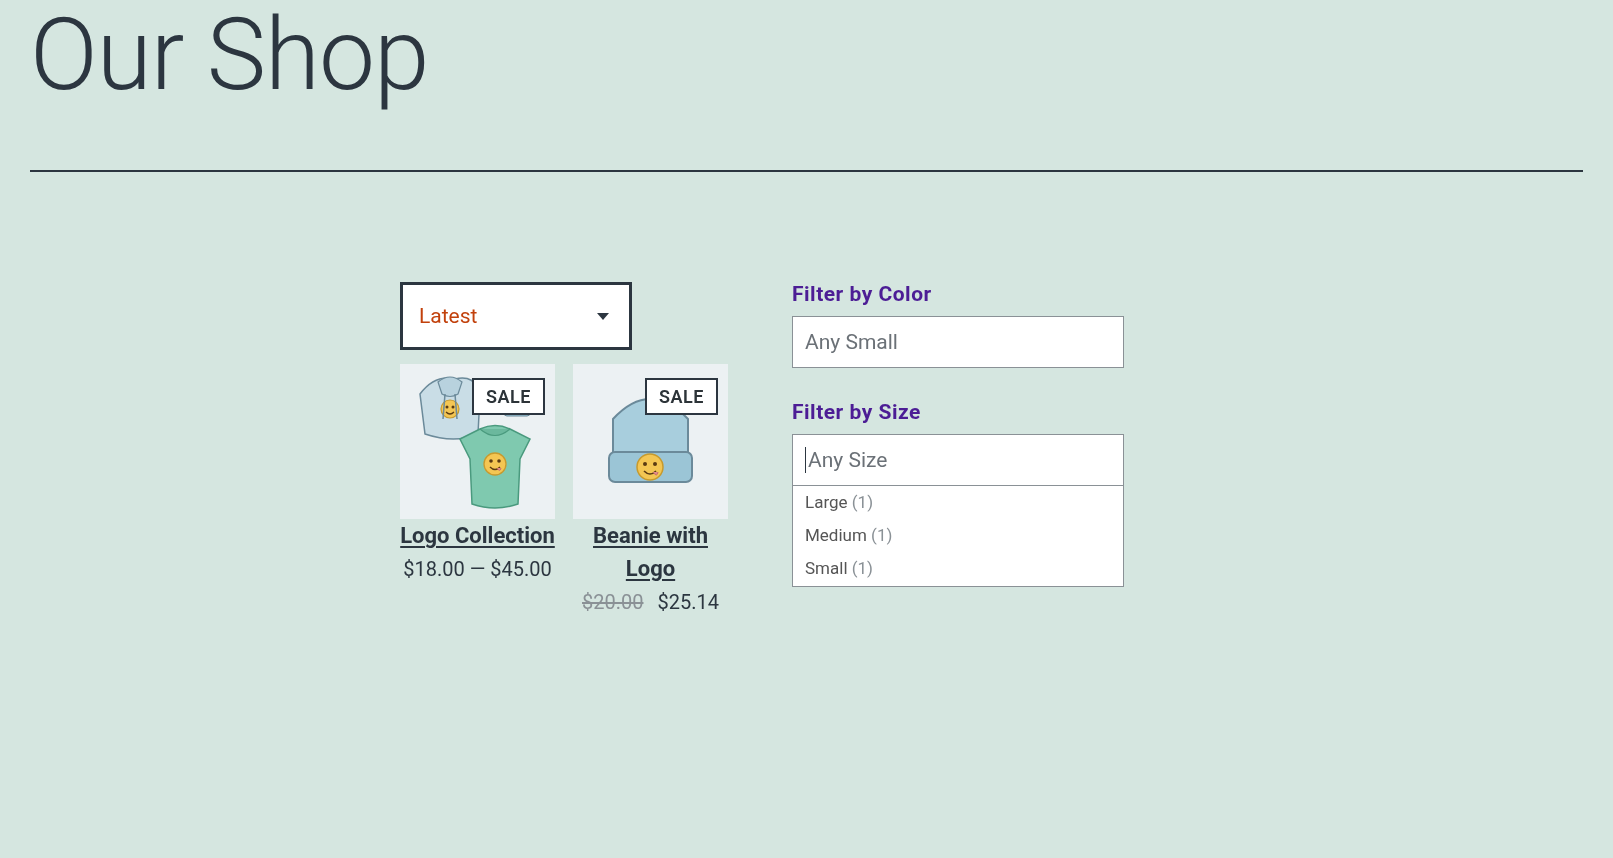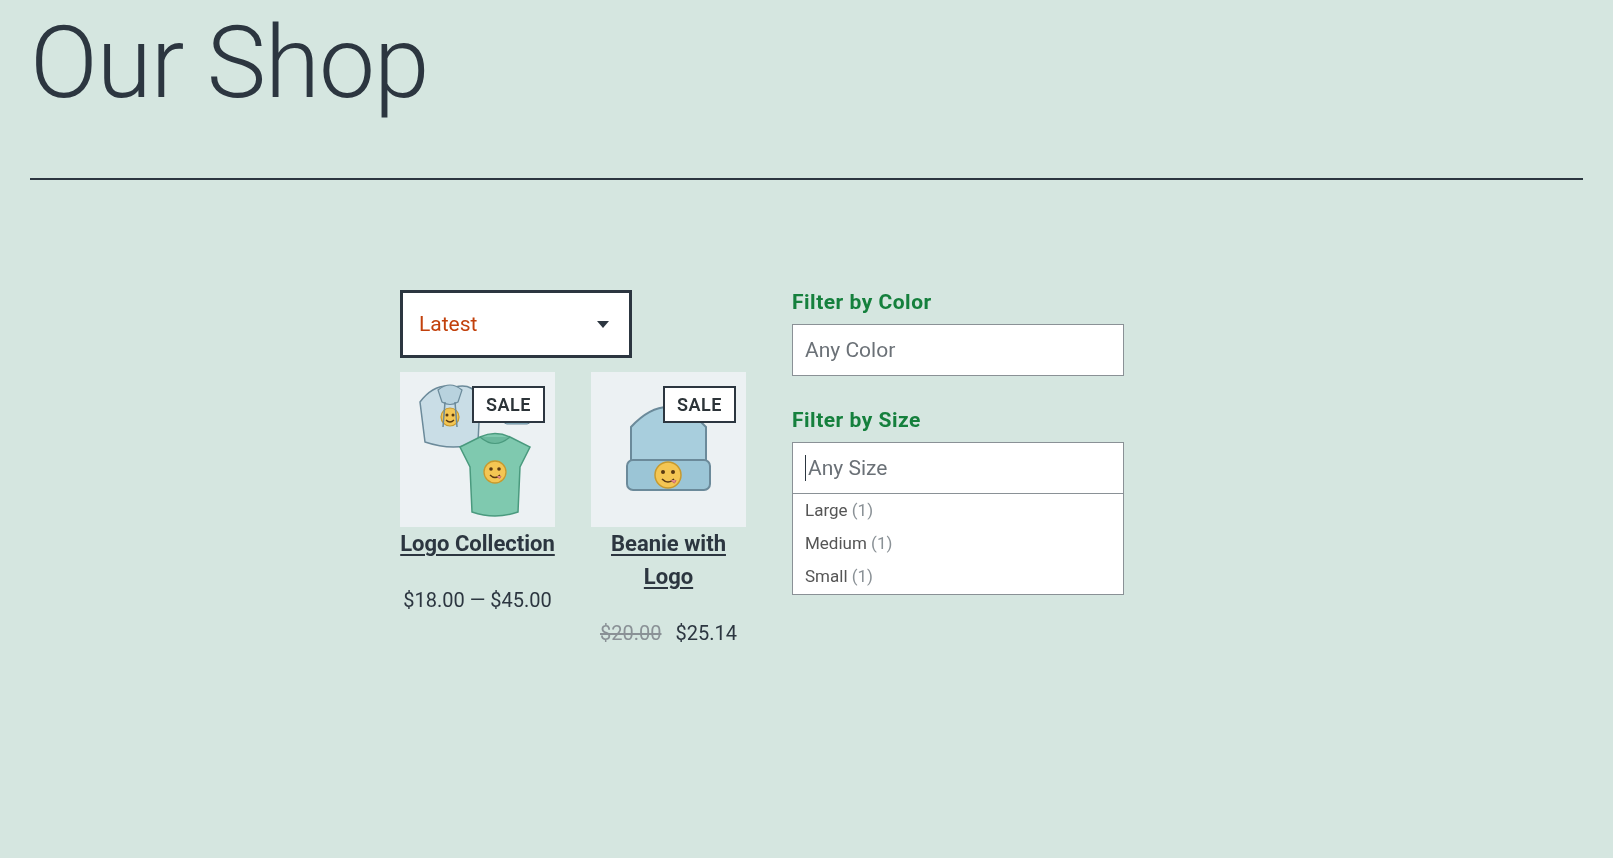--- a/index.html
+++ b/index.html
@@ -5,21 +5,21 @@
   * { box-sizing: border-box; margin: 0; padding: 0; }
   body {
     background: #d5e6e0;
     font-family: -apple-system, BlinkMacSystemFont, "Segoe UI", Roboto, sans-serif;
     color: #2c3338;
     width: 1613px;
     height: 858px;
     overflow: hidden;
   }
   .page {
-    padding: 8px 30px;
+    padding: 0 30px;
   }
   h1.page-title {
     font-size: 100px;
     font-weight: 300;
     color: #2c3640;
     letter-spacing: -1px;
     padding-top: 0;
     line-height: 1.1;
   }
   hr.divider {
@@ -51,21 +51,21 @@
     margin-bottom: 14px;
   }
   .sort-select .arrow {
     width: 0; height: 0;
     border-left: 6px solid transparent;
     border-right: 6px solid transparent;
     border-top: 7px solid #2c3640;
   }
   .product-grid {
     display: flex;
-    gap: 36px;
+    gap: 18px;
   }
   .product {
     width: 155px;
     text-align: center;
   }
   .product-image {
     width: 155px;
     height: 155px;
     background: #ecf1f3;
     position: relative;
@@ -88,21 +88,21 @@
     font-size: 22px;
     font-weight: 700;
     line-height: 1.5;
   }
   .product-title a {
     color: #2c3640;
     text-decoration: underline;
     text-underline-offset: 3px;
   }
   .product-price {
-    margin-top: 28px;
+    margin-top: 5px;
     font-size: 20px;
     color: #2c3640;
   }
   .product-price .old {
     color: #8a9196;
     text-decoration: line-through;
     margin-right: 14px;
     text-align: right;
   }
   .product-button {
@@ -119,21 +119,21 @@
     line-height: 1.45;
   }
   .filters-col {
     width: 335px;
     margin-left: -8px;
   }
   .filter-block { margin-bottom: 32px; }
   .filter-label {
     font-size: 21px;
     font-weight: 700;
-    color: #15803d;
+    color: #4c1d95;
     letter-spacing: 0.5px;
     margin-bottom: 10px;
   }
   .filter-input {
     width: 332px;
     height: 52px;
     background: #fff;
     border: 1px solid #8a9196;
     padding: 0 12px;
     font-size: 21px;
@@ -240,21 +240,21 @@
         </div>
 
       </div>
     </div>
 
     <div class="filters-col">
 
       <div class="filter-block">
         <div class="filter-label">Filter by Color</div>
         <div class="filter-input">
-          <span>Any Color</span>
+          <span>Any Small</span>
         </div>
       </div>
 
       <div class="filter-block">
         <div class="filter-label">Filter by Size</div>
         <div class="filter-input">
           <span class="caret"></span>
             <span>Any Size</span>
         </div>
         <div class="dropdown-list">

